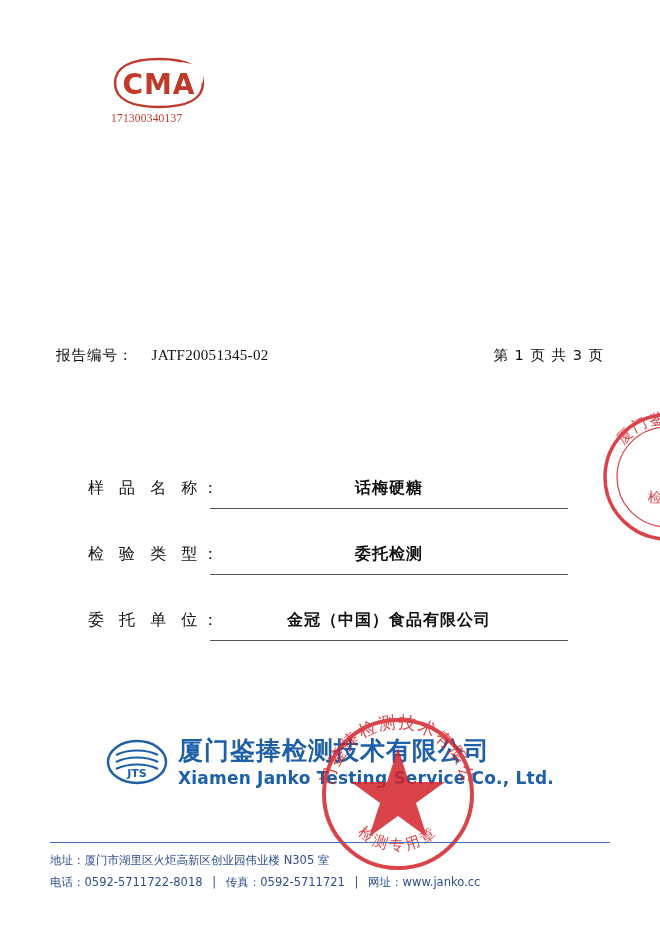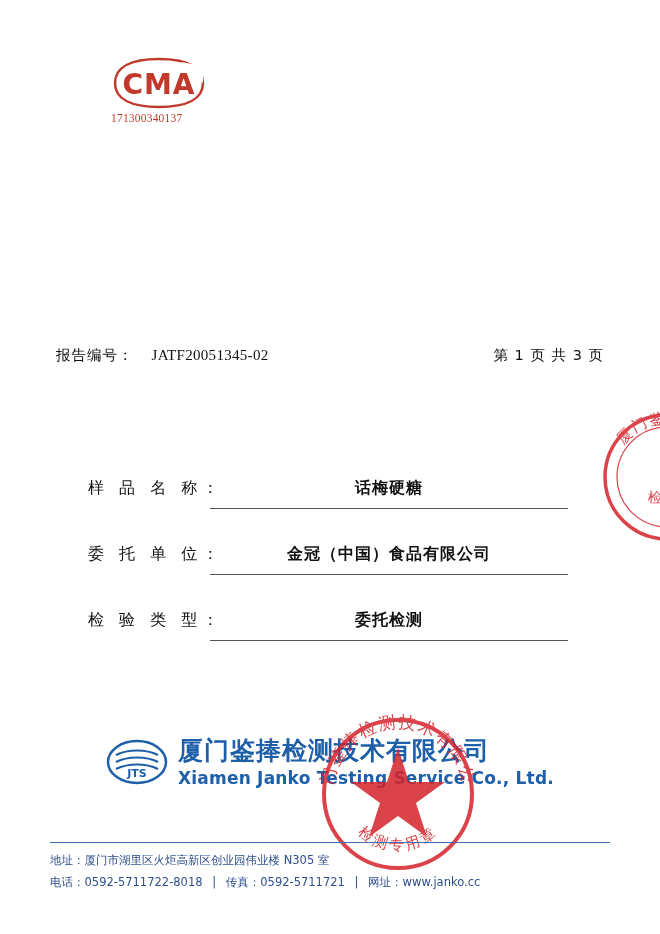--- a/index.html
+++ b/index.html
@@ -239,28 +239,28 @@
 
   <div class="fields">
 
     <div class="field">
       <div class="field-label">样 品 名 称：</div>
       <div class="field-value">话梅硬糖</div>
       <div class="field-line"></div>
     </div>
 
     <div class="field">
+      <div class="field-label">检 验 类 型：</div>
+      <div class="field-value">委托检测</div>
+      <div class="field-line"></div>
+    </div>
+
+    <div class="field">
       <div class="field-label">委 托 单 位：</div>
       <div class="field-value">金冠（中国）食品有限公司</div>
-      <div class="field-line"></div>
-    </div>
-
-    <div class="field">
-      <div class="field-label">检 验 类 型：</div>
-      <div class="field-value">委托检测</div>
       <div class="field-line"></div>
     </div>
 
   </div>
 
   <div class="company">
     <div class="company-logo">
       <svg width="62" height="46" viewBox="0 0 62 46" xmlns="http://www.w3.org/2000/svg">
         <ellipse cx="31" cy="23" rx="29" ry="21" fill="none" stroke="#1d5fa8" stroke-width="2.5"></ellipse>
         <path d="M10 16 C22 10 40 10 52 16" fill="none" stroke="#1d5fa8" stroke-width="2.2"></path>

